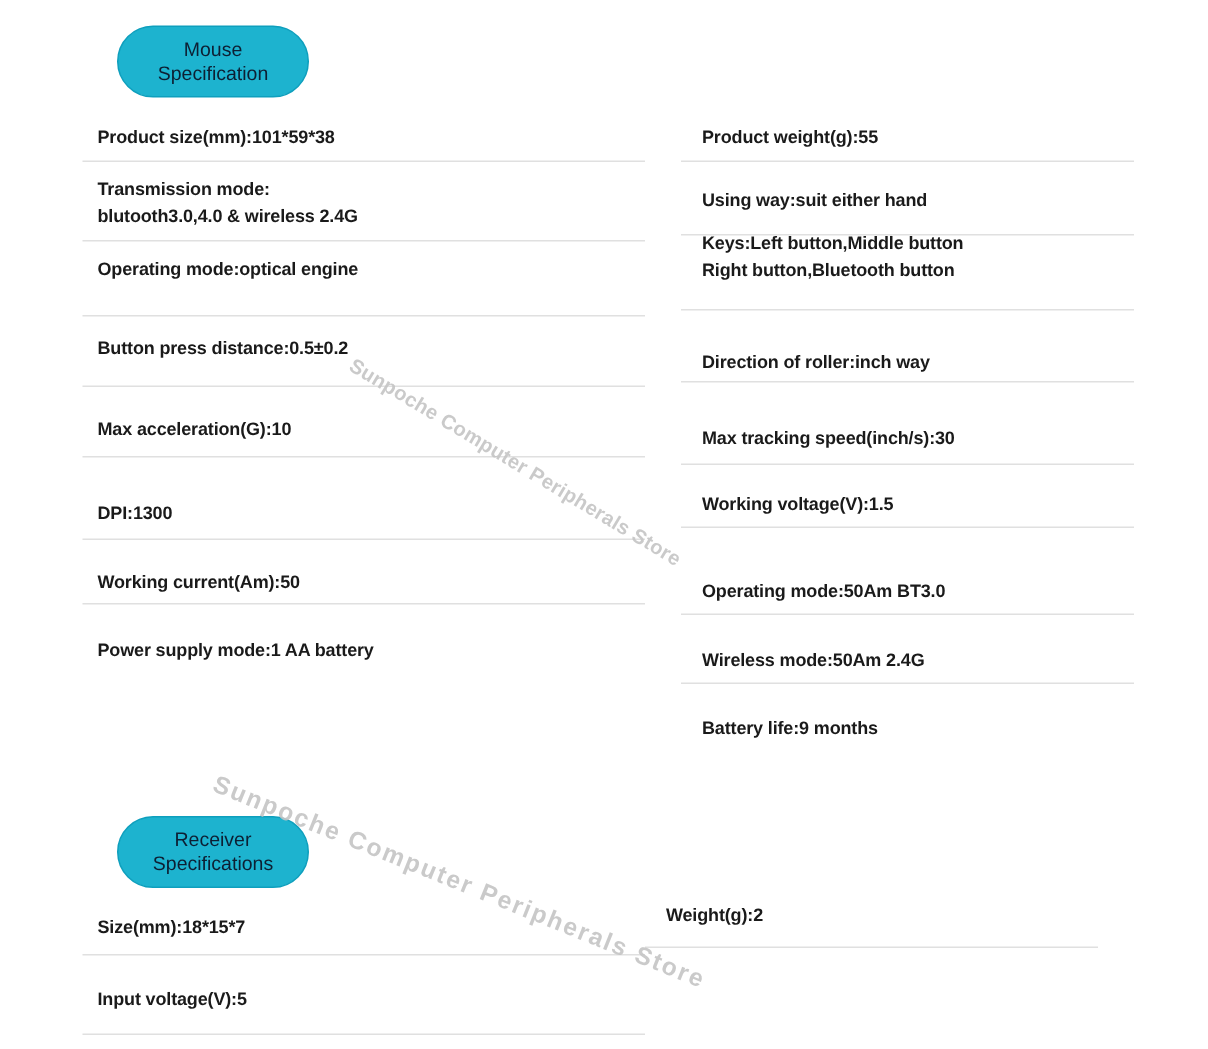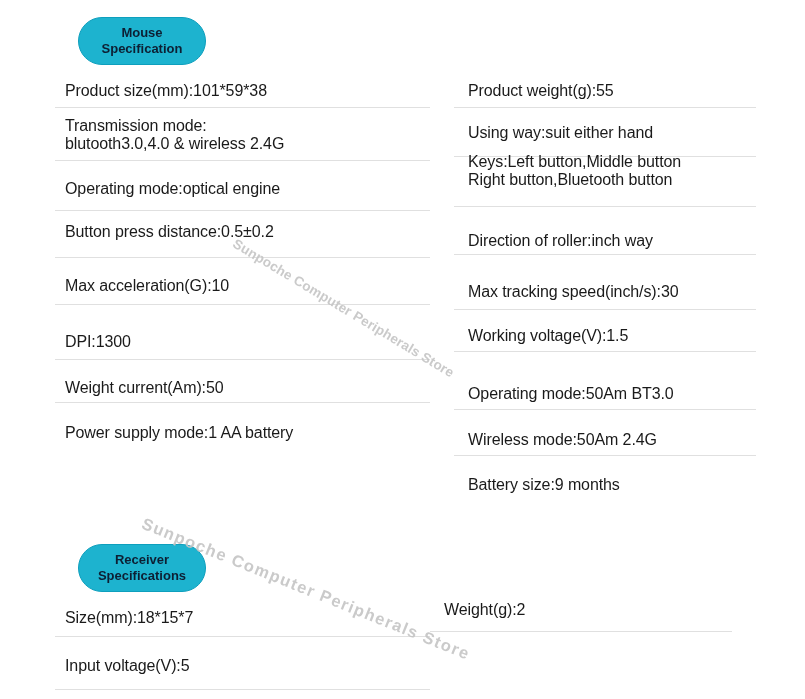--- a/index.html
+++ b/index.html
@@ -19,40 +19,40 @@
     overflow:hidden;
     font-family:"Liberation Sans","DejaVu Sans",sans-serif;
   }
   .badge{
     position:absolute;
     width:128px;height:48px;
     background:var(--badge-fill);
     border:1px solid var(--badge-border);
     border-radius:26px;
     color:var(--badge-text);
-    font-size:13px;font-weight:bold;
+    font-size:13px;font-weight:normal;
     line-height:1.25;
     display:flex;align-items:center;justify-content:center;
     text-align:center;
     white-space:pre-line;
     box-sizing:border-box;
   }
   .col{position:absolute;}
   .spec-row{
     display:flex;
     align-items:flex-end;
     box-sizing:border-box;
     padding:0 0 7px 10px;
   }
   .col-right .spec-row{padding-left:14px;}
   .divided{border-bottom:1px solid var(--divider);}
   .spec-text{
     color:var(--text);
-    font-size:16px;
-    font-weight:normal;
+    font-size:12px;
+    font-weight:bold;
     letter-spacing:-0.1px;
     line-height:18px;
     white-space:pre-line;
   }
   .watermark{
     position:absolute;
     color:var(--watermark);
     font-weight:bold;
     white-space:nowrap;
     transform-origin:left top;
@@ -82,34 +82,34 @@
 Specification</div>
 
   <div class="col col-left" style="left:55px;top:76px;width:375px;">
     <div class="spec-row divided" style="height:32px">
         <span class="spec-text">Product size(mm):101*59*38</span>
       </div>
     <div class="spec-row divided" style="height:53px">
         <span class="spec-text">Transmission mode:
 blutooth3.0,4.0 &amp; wireless 2.4G</span>
       </div>
-    <div class="spec-row divided" style="height:50px;padding-bottom:12px">
+    <div class="spec-row divided" style="height:50px;padding-bottom:22px">
         <span class="spec-text">Operating mode:optical engine</span>
       </div>
     <div class="spec-row divided" style="height:47px;padding-bottom:16px">
         <span class="spec-text">Button press distance:0.5±0.2</span>
       </div>
     <div class="spec-row divided" style="height:47px;padding-bottom:9px">
         <span class="spec-text">Max acceleration(G):10</span>
       </div>
     <div class="spec-row divided" style="height:55px;padding-bottom:8px">
         <span class="spec-text">DPI:1300</span>
       </div>
     <div class="spec-row divided" style="height:43px;padding-bottom:5px">
-        <span class="spec-text">Weight current(Am):50</span>
+        <span class="spec-text">Working current(Am):50</span>
       </div>
     <div class="spec-row" style="height:44px;padding-bottom:5px">
         <span class="spec-text">Power supply mode:1 AA battery</span>
       </div>
   </div>
 
   <div class="col col-right" style="left:454px;top:76px;width:302px;">
     <div class="spec-row divided" style="height:32px">
         <span class="spec-text">Product weight(g):55</span>
       </div>
@@ -129,21 +129,21 @@
     <div class="spec-row divided" style="height:42px;padding-bottom:6px">
         <span class="spec-text">Working voltage(V):1.5</span>
       </div>
     <div class="spec-row divided" style="height:58px;padding-bottom:6px">
         <span class="spec-text">Operating mode:50Am BT3.0</span>
       </div>
     <div class="spec-row divided" style="height:46px;padding-bottom:6px">
         <span class="spec-text">Wireless mode:50Am 2.4G</span>
       </div>
     <div class="spec-row" style="height:44px;padding-bottom:6px">
-        <span class="spec-text">Battery size:9 months</span>
+        <span class="spec-text">Battery life:9 months</span>
       </div>
   </div>
 
   <div class="badge" style="left:78px;top:544px;">Receiver
 Specifications</div>
 
   <div class="col col-left" style="left:55px;top:595px;width:375px;">
     <div class="spec-row divided" style="height:42px;padding-bottom:9px">
         <span class="spec-text">Size(mm):18*15*7</span>
       </div>

